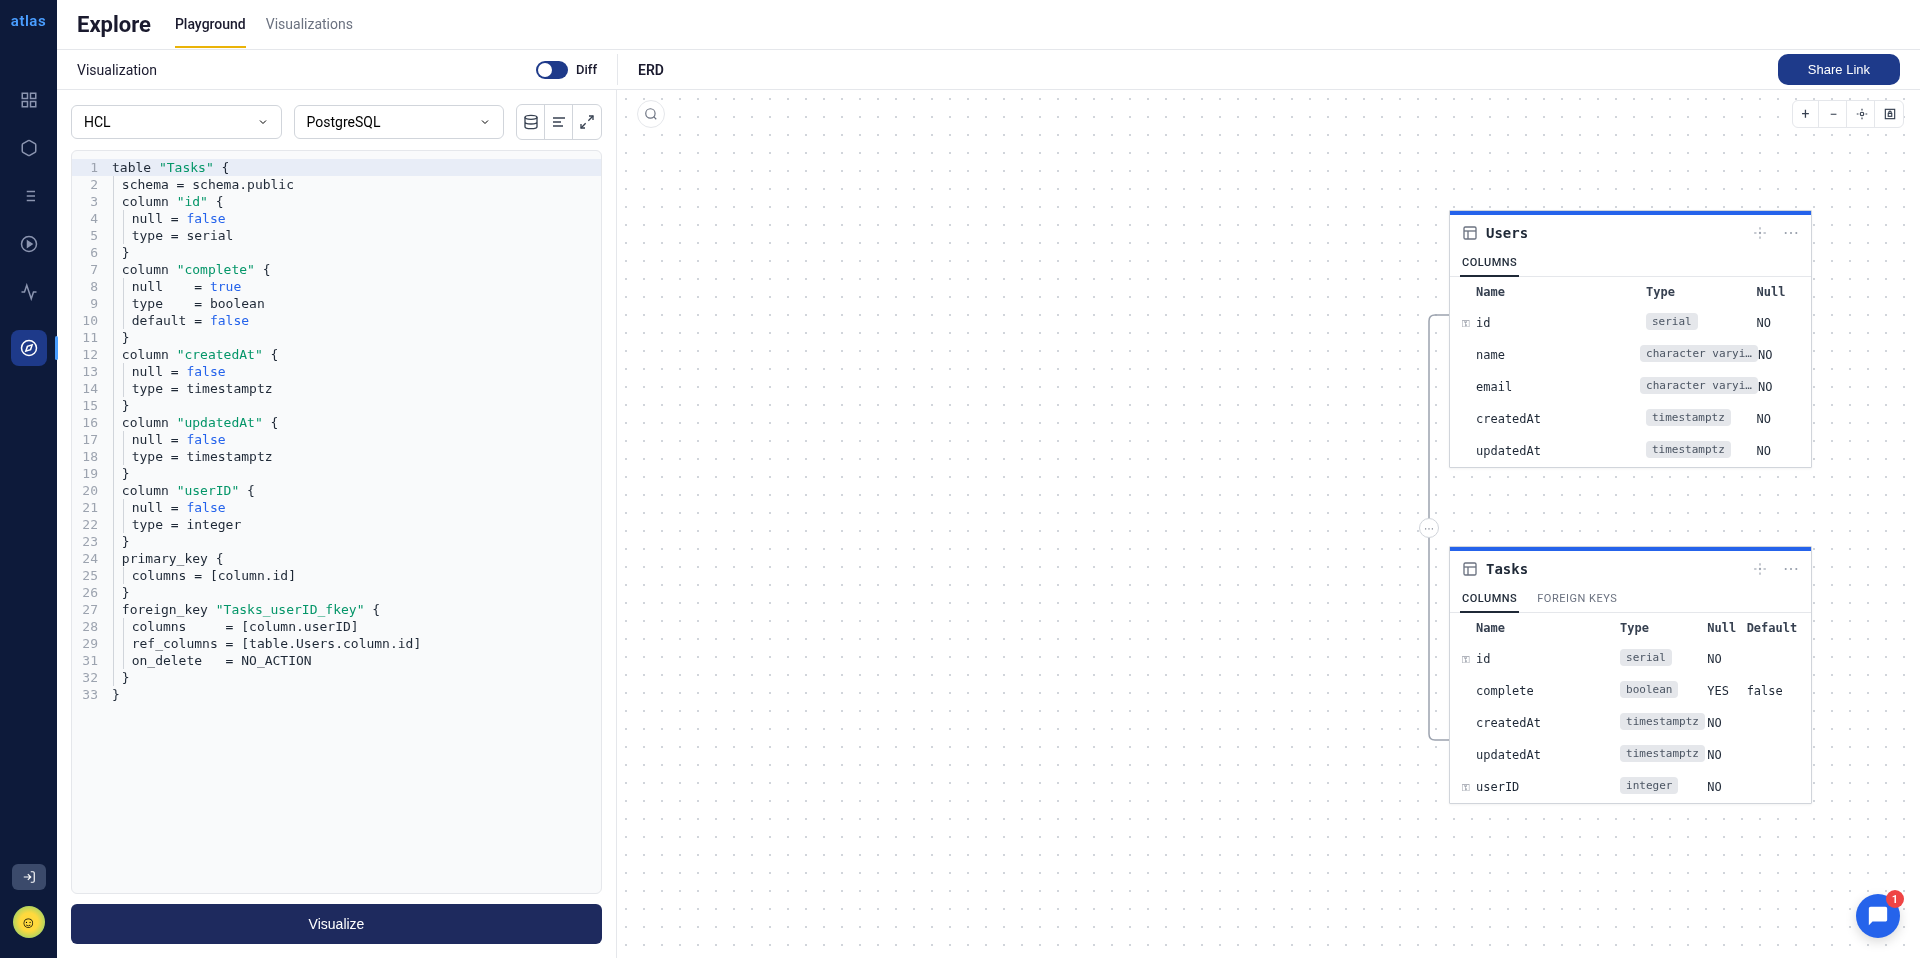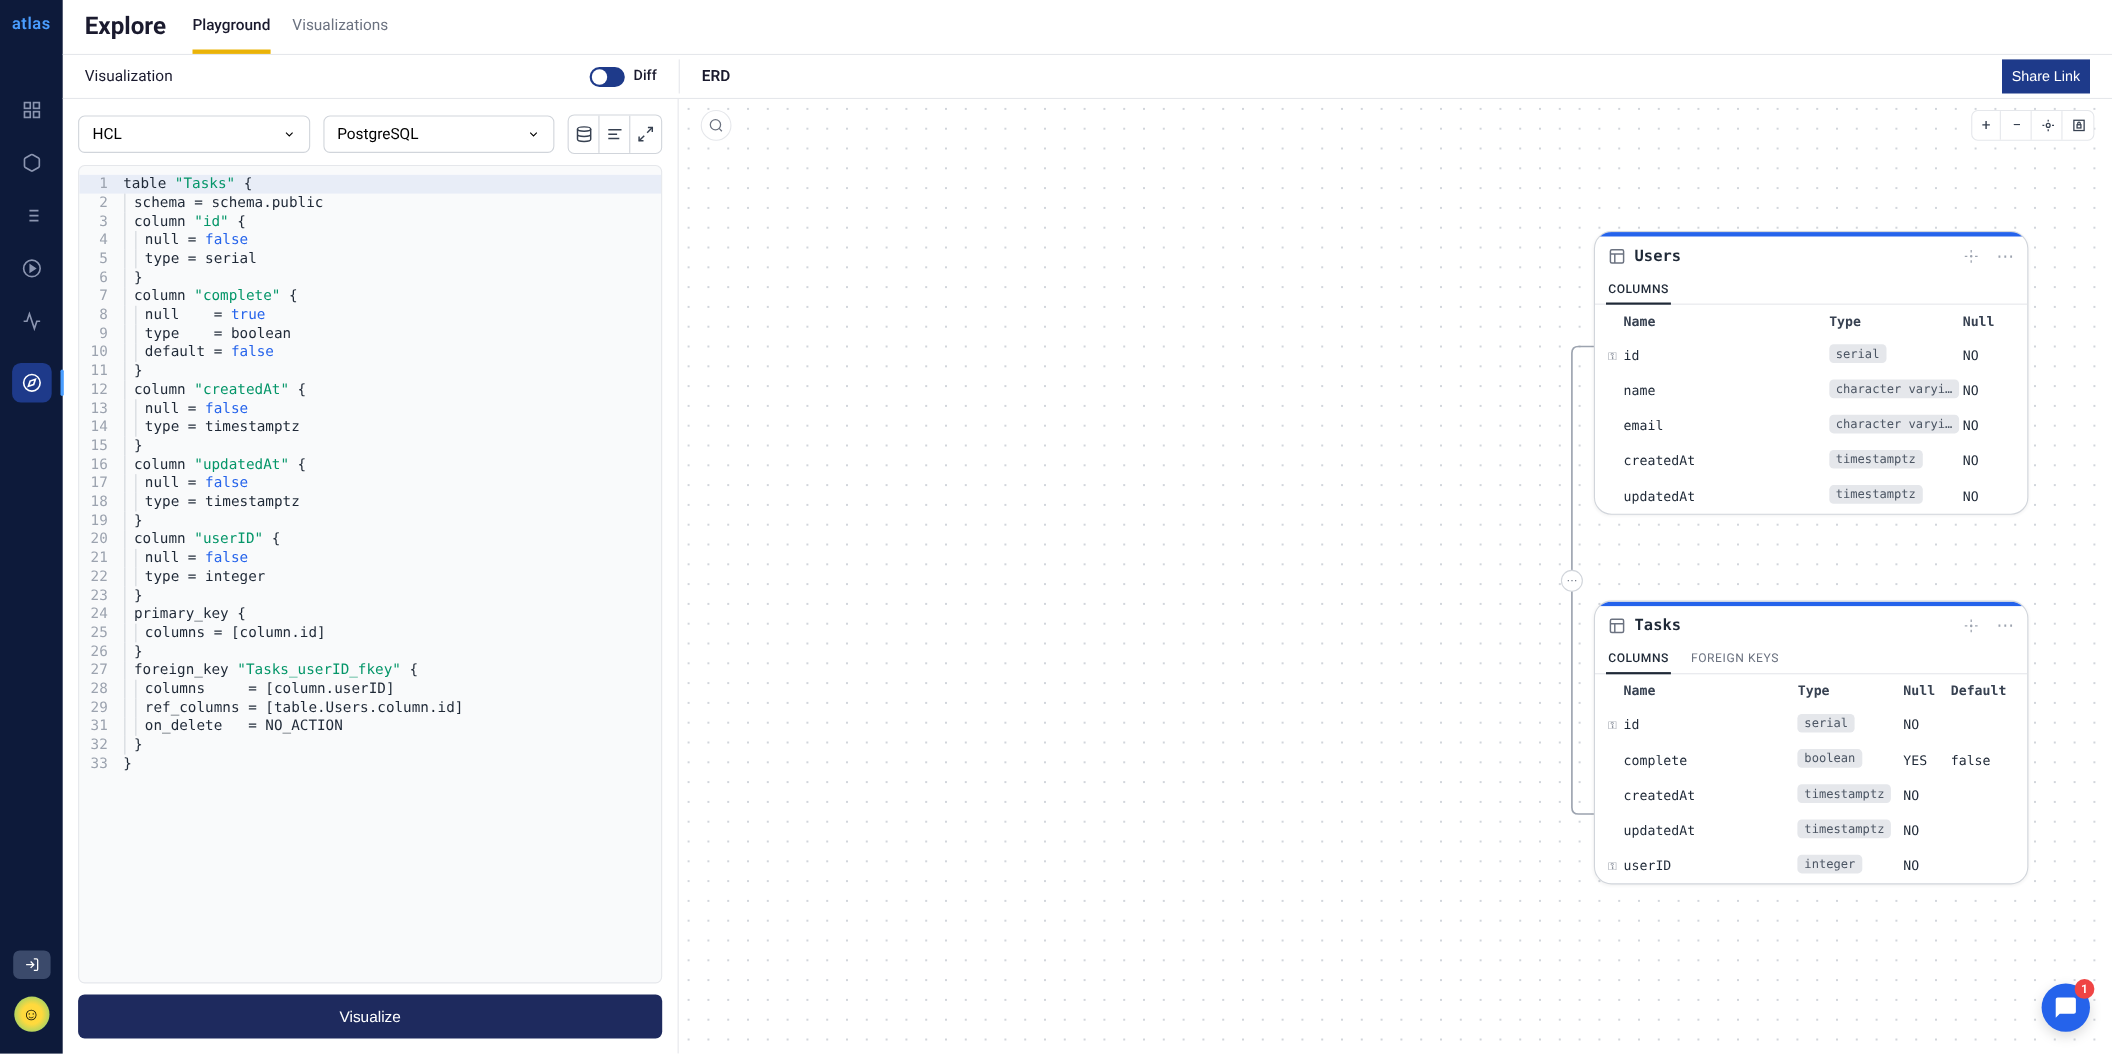--- a/index.html
+++ b/index.html
@@ -19,33 +19,33 @@
 .avatar { width: 32px; height: 32px; border-radius: 50%; background: radial-gradient(circle, #ffd93d 40%, #6bcf7f 100%); display: flex; align-items: center; justify-content: center; font-size: 16px; }
 
 
 .main { flex: 1; display: flex; flex-direction: column; }
 
 
 .top-header { display: flex; align-items: center; padding: 0 20px; height: 50px; border-bottom: 1px solid #e5e7eb; gap: 24px; }
 .page-title { font-size: 22px; font-weight: 700; color: #1a1a2e; }
 .top-tabs { display: flex; gap: 20px; }
 .top-tab { font-size: 14px; color: #6b7280; padding: 14px 0; cursor: pointer; }
-.top-tab.active { color: #1a1a2e; border-bottom: 4px solid #eab308; font-weight: 500; }
+.top-tab.active { color: #1a1a2e; border-bottom: 2px solid #eab308; font-weight: 500; }
 
 
 .sub-header { display: flex; align-items: center; height: 40px; border-bottom: 1px solid #e5e7eb; }
 .sub-left { display: flex; align-items: center; padding: 0 20px; flex: 0 0 560px; justify-content: space-between; }
 .sub-left-title { font-size: 14px; font-weight: 400; color: #1a1a2e; }
 .diff-toggle { display: flex; align-items: center; gap: 8px; }
 .toggle { width: 32px; height: 18px; background: #1e3a8a; border-radius: 9px; position: relative; cursor: pointer; }
 .toggle::after { content: ''; position: absolute; width: 14px; height: 14px; border-radius: 50%; background: #fff; top: 2px; left: 2px; }
 .diff-label { font-size: 13px; color: #1a1a2e; font-weight: 500; }
 .sub-right { display: flex; align-items: center; padding: 0 20px; flex: 1; justify-content: space-between; border-left: 1px solid #e5e7eb; }
 .erd-label { font-size: 14px; font-weight: 600; color: #1a1a2e; }
-.share-btn { background: #1e3a8a; color: #fff; border: none; border-radius: 0; padding: 8px 9px; font-size: 13px; cursor: pointer; font-weight: 500; margin-left: 32px; }
+.share-btn { background: #1e3a8a; color: #fff; border: none; border-radius: 10px; padding: 8px 30px; font-size: 13px; cursor: pointer; font-weight: 500; margin-left: 32px; }
 
 
 .content { display: flex; flex: 1; overflow: hidden; }
 
 
 .left-panel { width: 560px; border-right: 1px solid #e5e7eb; display: flex; flex-direction: column; padding: 14px; gap: 10px; }
 .editor-controls { display: flex; gap: 12px; align-items: center; }
 .dropdown { flex: 1; border: 1px solid #d1d5db; border-radius: 6px; padding: 8px 12px; font-size: 14px; display: flex; justify-content: space-between; align-items: center; cursor: pointer; background: #fff; }
 .action-buttons { display: flex; border: 1px solid #d1d5db; border-radius: 6px; overflow: hidden; }
 .action-btn { width: 28px; height: 34px; display: flex; align-items: center; justify-content: center; cursor: pointer; color: #374151; }
@@ -63,21 +63,21 @@
 
 .visualize-btn { background: #1e2a5e; color: #fff; border: none; border-radius: 6px; padding: 12px; font-size: 14px; cursor: pointer; font-weight: 500; }
 
 
 .right-panel { flex: 1; position: relative; background-image: radial-gradient(circle, #d1d5db 1px, transparent 1px); background-size: 18px 18px; }
 .search-circle { position: absolute; top: 10px; left: 20px; width: 28px; height: 28px; border-radius: 50%; background: #fff; border: 1px solid #e5e7eb; display: flex; align-items: center; justify-content: center; cursor: pointer; color: #6b7280; }
 .zoom-controls { position: absolute; top: 10px; right: 16px; display: flex; gap: 2px; background: #fff; border: 1px solid #e5e7eb; border-radius: 6px; }
 .zoom-btn { width: 26px; height: 26px; display: flex; align-items: center; justify-content: center; cursor: pointer; color: #374151; font-size: 14px; }
 .zoom-btn:not(:last-child) { border-right: 1px solid #e5e7eb; }
 
-.erd-table { position: absolute; background: #fff; border: 1px solid #d1d5db; border-radius: 16px; width: 395px; box-shadow: 0 1px 3px rgba(0,0,0,0.05); overflow: hidden; }
+.erd-table { position: absolute; background: #fff; border: 1px solid #d1d5db; border-radius: 1px; width: 363px; box-shadow: 0 1px 3px rgba(0,0,0,0.05); overflow: hidden; }
 .erd-table-header { height: 4px; background: #2563eb; }
 .erd-table-title { display: flex; align-items: center; padding: 8px 12px; gap: 8px; }
 .table-icon { width: 16px; height: 16px; color: #6b7280; }
 .table-name { font-family: "SF Mono", Monaco, Consolas, monospace; font-size: 14px; font-weight: 600; color: #1f2937; flex: 1; }
 .drag-icon, .more-icon { color: #9ca3af; cursor: pointer; width: 16px; }
 .erd-table-tabs { display: flex; padding: 0 10px; border-bottom: 1px solid #e5e7eb; gap: 16px; }
 .table-tab { font-size: 11px; color: #6b7280; padding: 6px 2px; cursor: pointer; letter-spacing: 0.5px; }
 .table-tab.active { color: #1f2937; border-bottom: 2px solid #1f2937; margin-bottom: -1px; font-weight: 500; }
 .erd-columns-header { display: flex; padding: 8px 12px; font-size: 12px; font-weight: 600; color: #374151; font-family: "SF Mono", Monaco, Consolas, monospace; }
 .erd-row { display: flex; padding: 6px 12px; font-size: 12px; font-family: "SF Mono", Monaco, Consolas, monospace; color: #1f2937; align-items: center; }

